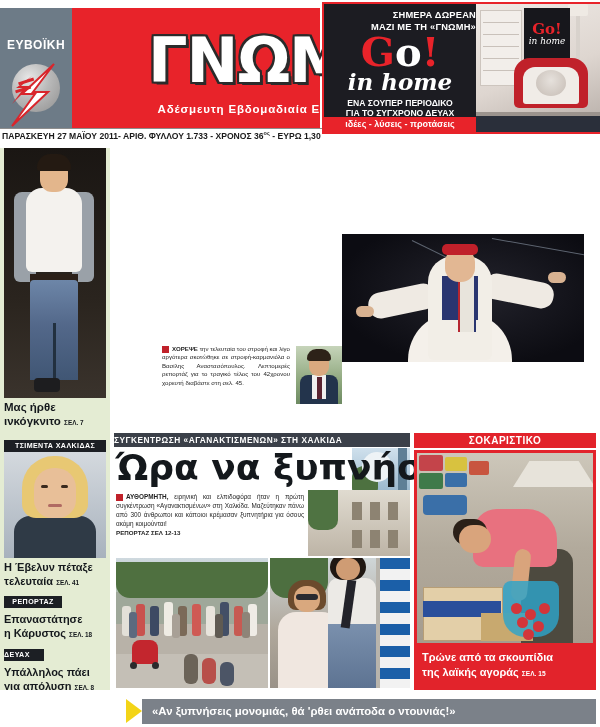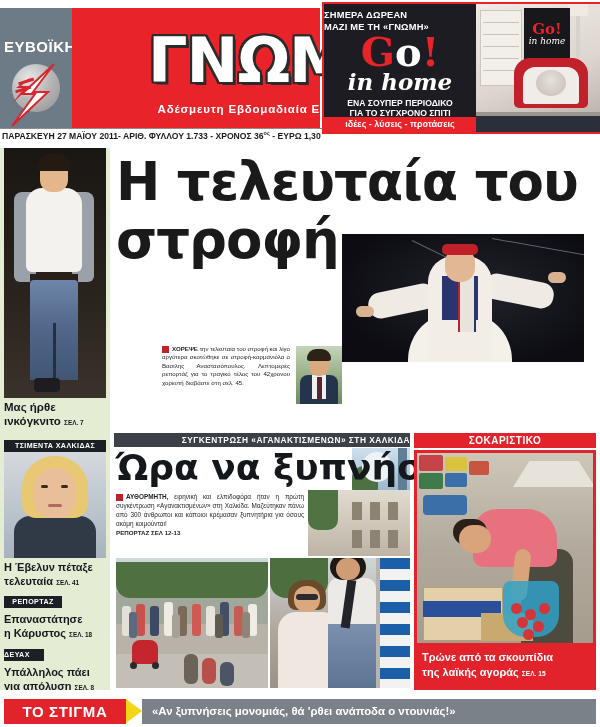--- a/index.html
+++ b/index.html
@@ -9,21 +9,21 @@
     width:600px;height:727px;overflow:hidden;position:relative;
     color:#111;
   }
   .page{position:relative;width:600px;height:727px;background:#fff;overflow:hidden;}
 
   
   .masthead{position:absolute;left:0;top:0;width:600px;height:132px;}
   .brandpanel{position:absolute;left:0;top:8px;width:72px;height:120px;background:#6d7b87;overflow:hidden;}
   .brandpanel .evv{
     position:absolute;left:4px;top:30px;width:64px;text-align:center;
-    color:#ffffff;font-weight:bold;font-size:15px;letter-spacing:.5px;
+    color:#ffffff;font-weight:bold;font-size:12px;letter-spacing:.5px;
     font-family:"Liberation Sans",sans-serif;
   }
   .brandpanel .disc{
     position:absolute;left:12px;top:56px;width:48px;height:48px;border-radius:50%;
     background:radial-gradient(circle at 35% 30%,#e8e8e8 0%,#b9b9b9 45%,#8f8f8f 100%);
   }
   .brandpanel .bolt{position:absolute;left:2px;top:52px;width:72px;height:72px;}
 
   .redbox{position:absolute;left:72px;top:8px;width:248px;height:120px;background:#e8232a;}
   .gnomi{
@@ -46,21 +46,21 @@
     font-size:8.6px;font-weight:bold;color:#1a1a1a;white-space:nowrap;
     font-family:"Liberation Sans",sans-serif;
   }
   .dateline sup{font-size:5.5px;}
   .rule-top{position:absolute;left:0;top:128px;width:600px;height:1px;background:#8d8d8d;}
 
   
   .ad{position:absolute;left:322px;top:2px;width:276px;height:128px;border:2px solid #e8232a;background:#1c1c22;overflow:hidden;}
   .ad-left{position:absolute;left:0;top:0;width:152px;height:100%;background:#1c1c22;}
   .ad-l1,.ad-l2{
-    position:absolute;left:0;width:152px;text-align:left;color:#fff;
+    position:absolute;left:0;width:152px;text-align:right;color:#fff;
     font-weight:bold;font-size:9.3px;letter-spacing:.2px;
   }
   .ad-l1{top:6px;}
   .ad-l2{top:18px;}
   .ad-go{
     position:absolute;left:0;top:28px;width:152px;text-align:center;
     font-family:"DejaVu Serif",serif;font-weight:bold;font-size:40px;line-height:40px;
     color:#e8232a;
   }
   .ad-go .o{color:#ffffff;}
@@ -173,21 +173,21 @@
   .lc-cap2{position:absolute;left:4px;top:412px;width:102px;}
   .lc-cap2 .t{font-size:11px;font-weight:bold;line-height:14px;color:#14181c;}
 
   .lc-item{position:absolute;left:4px;width:102px;}
   .lc-item .t{font-size:11px;font-weight:bold;line-height:14px;color:#14181c;}
 
   
   .midbar{
     position:absolute;left:114px;top:433px;width:296px;height:14px;background:#3b4049;
     color:#ffffff;font-weight:bold;font-size:8.3px;line-height:14px;
-    text-align:right;letter-spacing:.5px;
+    text-align:left;letter-spacing:.5px;
   }
   .midhead{
     position:absolute;left:116px;top:452px;width:300px;
     font-family:"DejaVu Sans",sans-serif;font-weight:bold;
     font-size:36px;line-height:32px;color:#14181c;white-space:nowrap;
   }
   .midphoto-top{position:absolute;left:352px;top:448px;width:58px;height:44px;overflow:hidden;background:#93b3cc;}
   .mpt-sky{position:absolute;inset:0;background:linear-gradient(180deg,#cfe0ec 0%,#9ab7cd 100%);}
   .mpt-ball{position:absolute;left:10px;top:4px;width:30px;height:30px;border-radius:50%;background:#eef3f6;}
   .mpt-pole{position:absolute;left:46px;top:0;width:9px;height:44px;background:#5f7f96;}
@@ -298,21 +298,21 @@
     <div class="dateline"><span>ΠΑΡΑΣΚΕΥΗ 27 ΜΑΪΟΥ 2011- ΑΡΙΘ. ΦΥΛΛΟΥ 1.733 - ΧΡΟΝΟΣ 36</span><sup>ος</sup><span> - ΕΥΡΩ 1,30</span></div>
   </div>
 
   <div class="ad">
     <div class="ad-left">
       <div class="ad-l1">ΣΗΜΕΡΑ ΔΩΡΕΑΝ</div>
       <div class="ad-l2">ΜΑΖΙ ΜΕ ΤΗ «ΓΝΩΜΗ»</div>
       <div class="ad-go"><span>G</span><span class="o">o</span><span>!</span></div>
       <div class="ad-inhome">in home</div>
       <div class="ad-l3">ΕΝΑ ΣΟΥΠΕΡ ΠΕΡΙΟΔΙΚΟ</div>
-      <div class="ad-l4">ΓΙΑ ΤΟ ΣΥΓΧΡΟΝΟ ΣΠΙΤΙ</div>
+      <div class="ad-l4">ΓΙΑ ΤΟ ΣΥΓΧΡΟΝΟ ΔΕΥΑΧ</div>
       <div class="ad-strip">ιδέες - λύσεις - προτάσεις</div>
     </div>
     <div class="ad-photo">
       <div class="ad-wall"></div>
       <div class="ad-shelf">
           <i></i>
           <i></i>
           <i></i>
           <i></i>
           <i></i>
@@ -326,24 +326,20 @@
       <div class="ad-floor"></div>
       <div class="ad-chair">
         <div class="ad-chairframe"></div>
         <div class="ad-chairseat"></div>
         <div class="ad-face"></div>
       </div>
       <div class="ad-botstrip"></div>
     </div>
   </div>
 
-  <div class="lead">
-    <h1>Η τελευταία του</h1>
-    <h1 class="l2">στροφή</h1>
-  </div>
 
   <div class="photo-dancer">
     <div class="pd-bg"></div>
     <div class="pd-wire" style="left:70px;top:6px;width:120px;transform:rotate(26deg);"></div>
     <div class="pd-wire" style="left:150px;top:4px;width:110px;transform:rotate(10deg);"></div>
     <div class="pd-armL"></div>
     <div class="pd-armR"></div>
     <div class="pd-handL"></div>
     <div class="pd-handR"></div>
     <div class="pd-skirt"></div>
@@ -517,22 +513,19 @@
   <div class="rc-cap">
     <div class="t">
       <span>Τρώνε από τα σκουπίδια</span><br>
       <span>της λαϊκής αγοράς</span>
       <span class="sel">ΣΕΛ. 15</span>
     </div>
   </div>
 
   <div class="whitegap"></div>
   <div class="bottom">
-    <div class="bt-red">
-      <span>ΤΟ ΣΤΙΓΜΑ</span>
-    </div>
     <div class="bt-arrow"></div>
     <div class="bt-gray">
       <span class="q">«Αν ξυπνήσεις μονομιάς, θά 'ρθει ανάποδα ο ντουνιάς!»</span>
     </div>
   </div>
 
 </div>
 
 </body></html>

